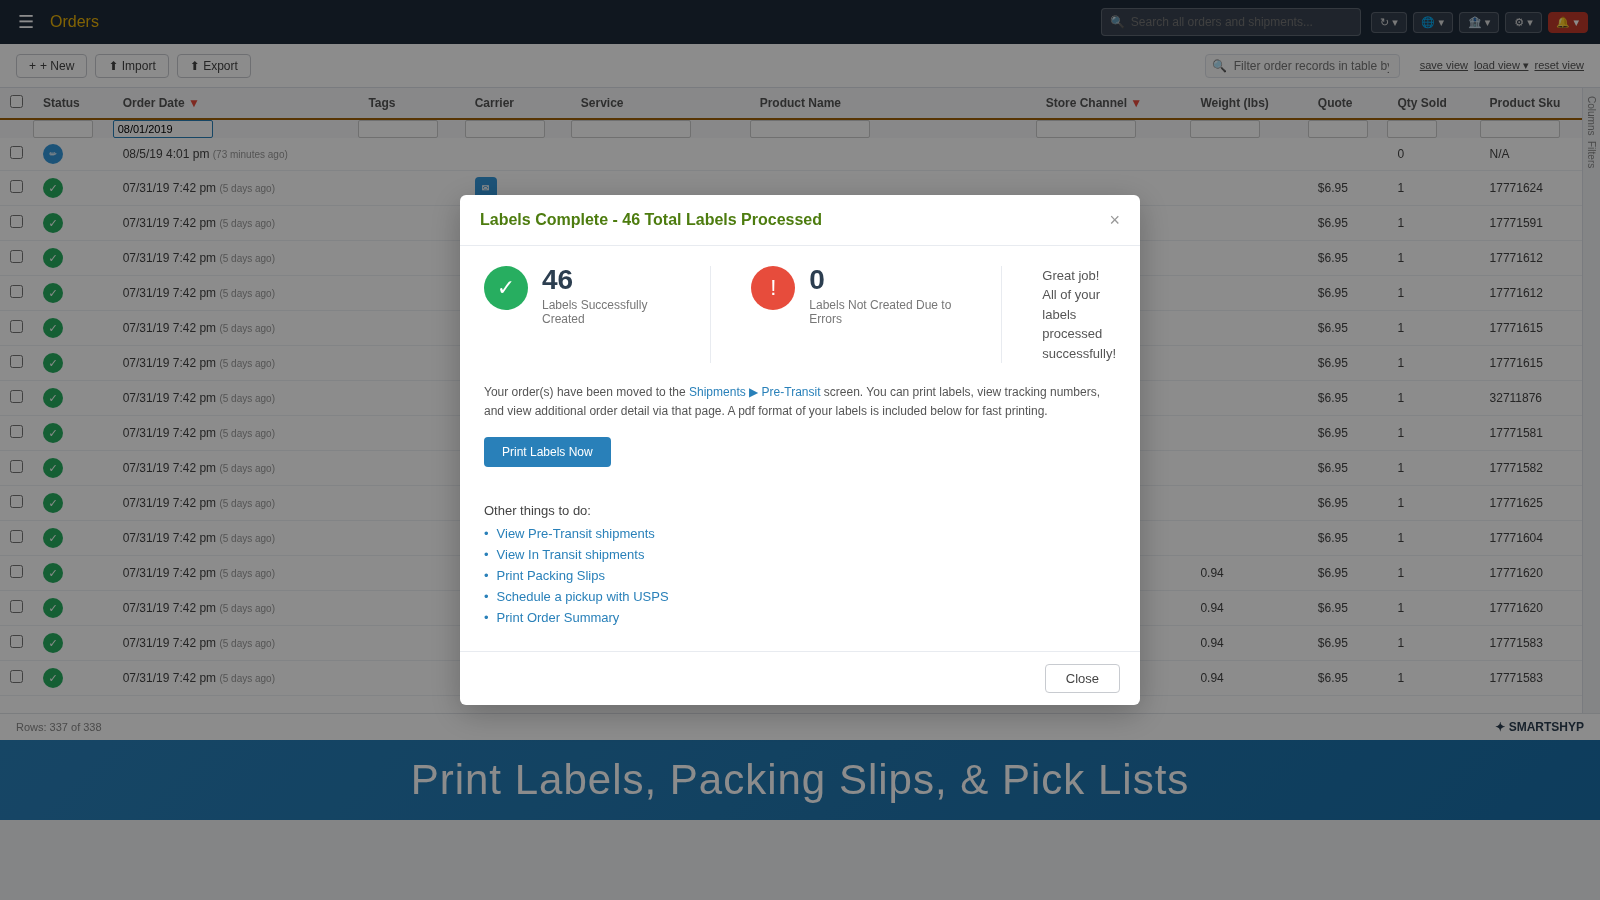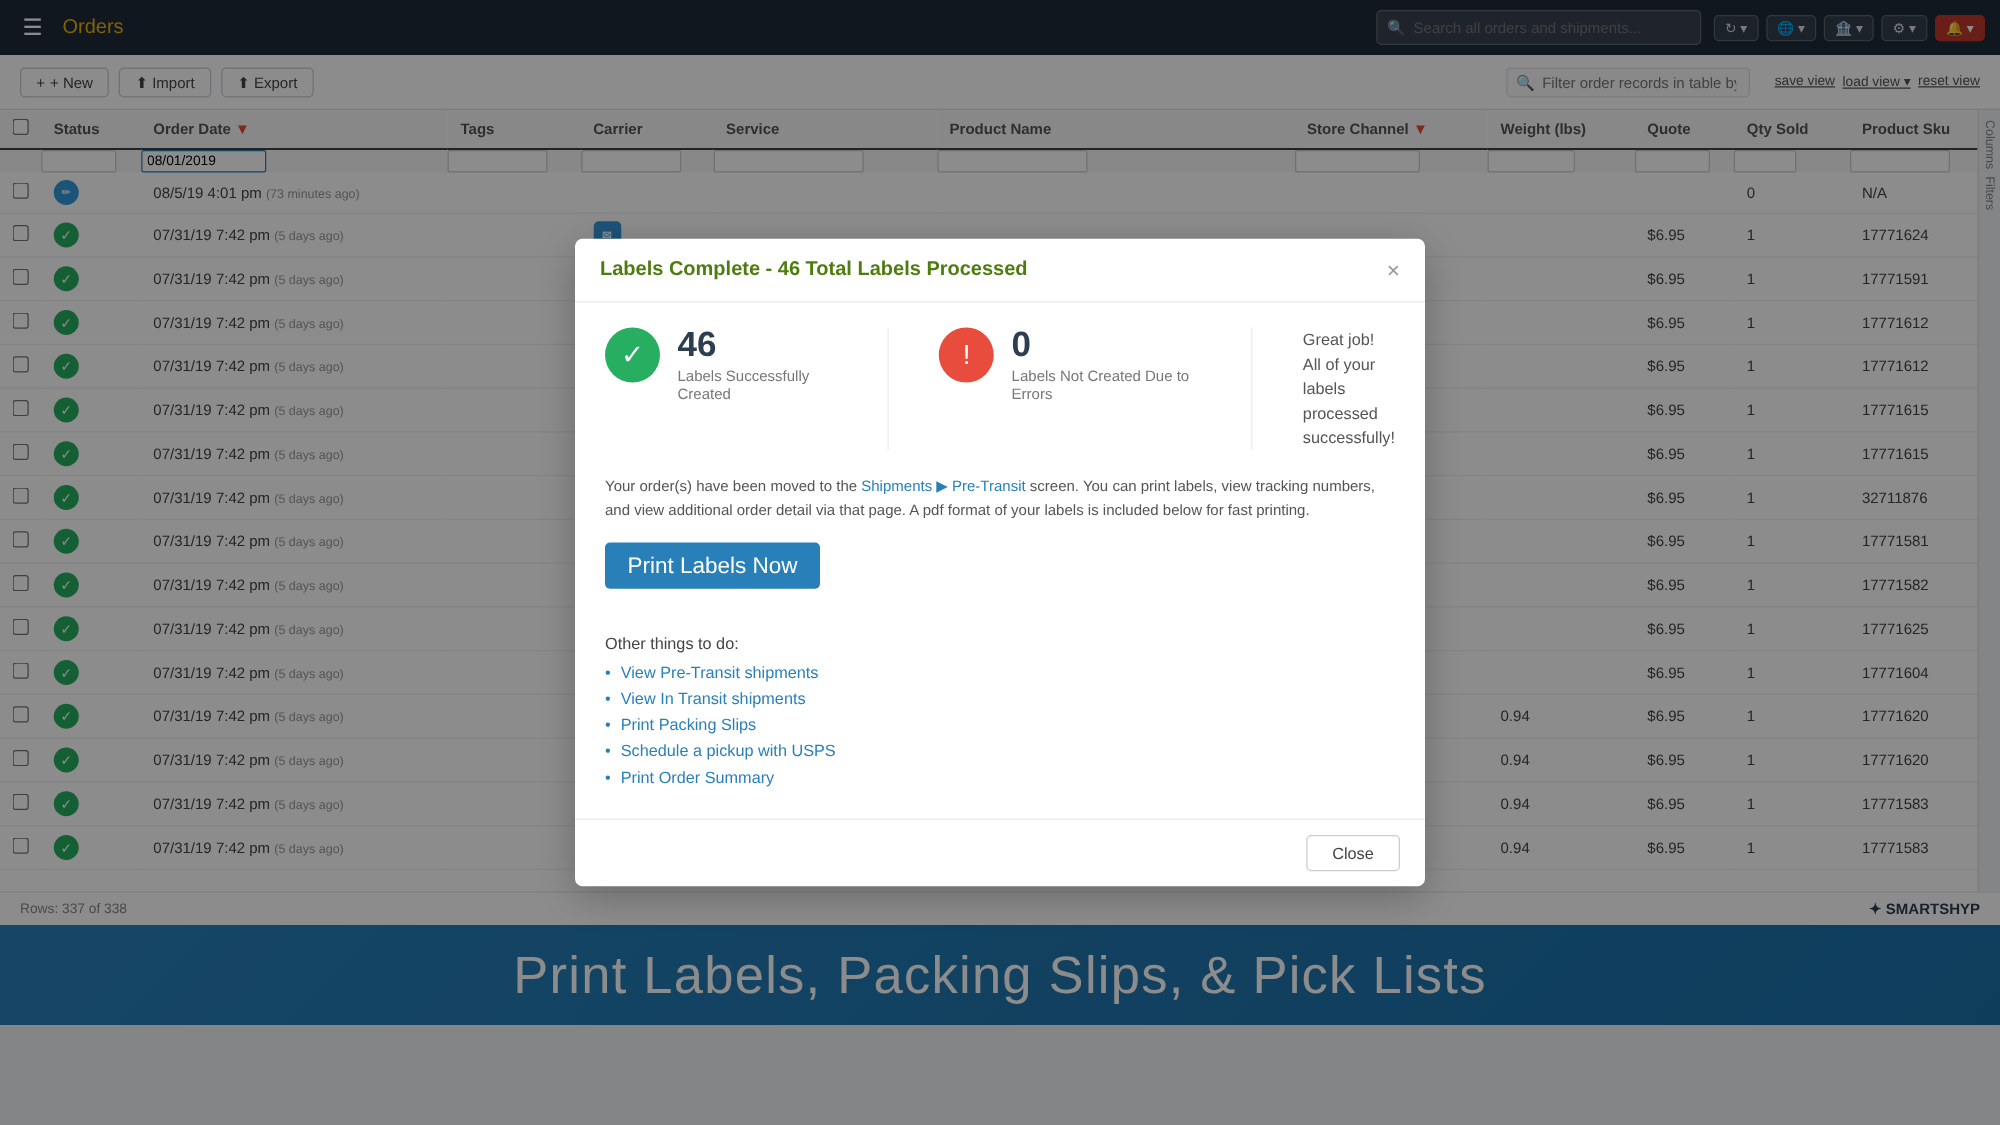--- a/index.html
+++ b/index.html
@@ -38,21 +38,21 @@
     }
     .sub-toolbar .filter-wrap { position: relative; margin-left: auto; }
     .sub-toolbar .filter-wrap .icon { position: absolute; left: 8px; top: 50%; transform: translateY(-50%); color: #aaa; font-size: 12px; }
     .view-controls { margin-left: 12px; display: flex; gap: 6px; }
     .view-btn { font-size: 11px; color: #555; cursor: pointer; text-decoration: underline; }
 
     
     .table-wrap { background: #fff; overflow: auto; flex: 1; position: relative; }
     table { width: 100%; border-collapse: collapse; font-size: 12px; }
     thead th {
-      background: #f7f8fa; border-bottom: 2px solid #404040; padding: 7px 10px;
+      background: #f7f8fa; border-bottom: 2px solid #a16207; padding: 7px 10px;
       text-align: left; font-weight: 600; color: #555; white-space: nowrap; position: sticky; top: 0; z-index: 1;
     }
     tbody tr { border-bottom: 1px solid #edf0f4; }
     tbody td { padding: 6px 10px; color: #444; white-space: nowrap; }
     .cb { width: 28px; }
     .status-icon { display: inline-flex; align-items: center; justify-content: center; width: 20px; height: 20px; border-radius: 50%; }
     .status-icon.green { background: #27ae60; color: #fff; font-size: 11px; }
     .status-icon.blue { background: #3498db; color: #fff; font-size: 11px; }
     .carrier-icon { width: 22px; height: 22px; border-radius: 4px; background: #3498db; display: inline-flex; align-items: center; justify-content: center; }
     .store-icon { width: 20px; height: 20px; border-radius: 3px; background: #16a085; display: inline-flex; align-items: center; justify-content: center; }
@@ -112,21 +112,21 @@
     .divider-v { width: 1px; background: #e8ebf0; margin: 0 8px; }
 
     .success-msg { display: flex; align-items: flex-start; }
     .success-msg p { font-size: 13px; color: #555; line-height: 1.5; }
 
     .info-text { font-size: 12px; color: #555; line-height: 1.6; margin-bottom: 16px; }
     .info-text a { color: #2980b9; text-decoration: none; }
 
     .print-btn {
       background: #2980b9; color: #fff; border: none; border-radius: 4px;
-      padding: 8px 18px; font-size: 18px; font-weight: 500; cursor: pointer; margin-bottom: 36px;
+      padding: 8px 18px; font-size: 12px; font-weight: 500; cursor: pointer; margin-bottom: 36px;
     }
 
     .other-label { font-size: 13px; color: #444; margin-bottom: 8px; font-weight: 500; }
     .other-list { list-style: none; padding: 0; }
     .other-list li { margin-bottom: 6px; }
     .other-list li::before { content: "•"; color: #2980b9; margin-right: 8px; }
     .other-list li a { color: #2980b9; text-decoration: none; font-size: 13px; }
 
     .modal-footer { padding: 12px 20px; border-top: 1px solid #e8ebf0; display: flex; justify-content: flex-end; }
     .close-btn {

